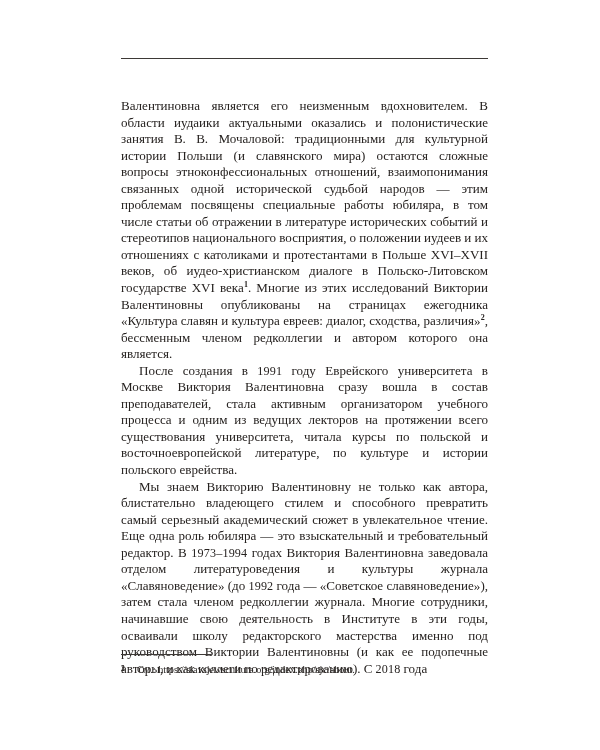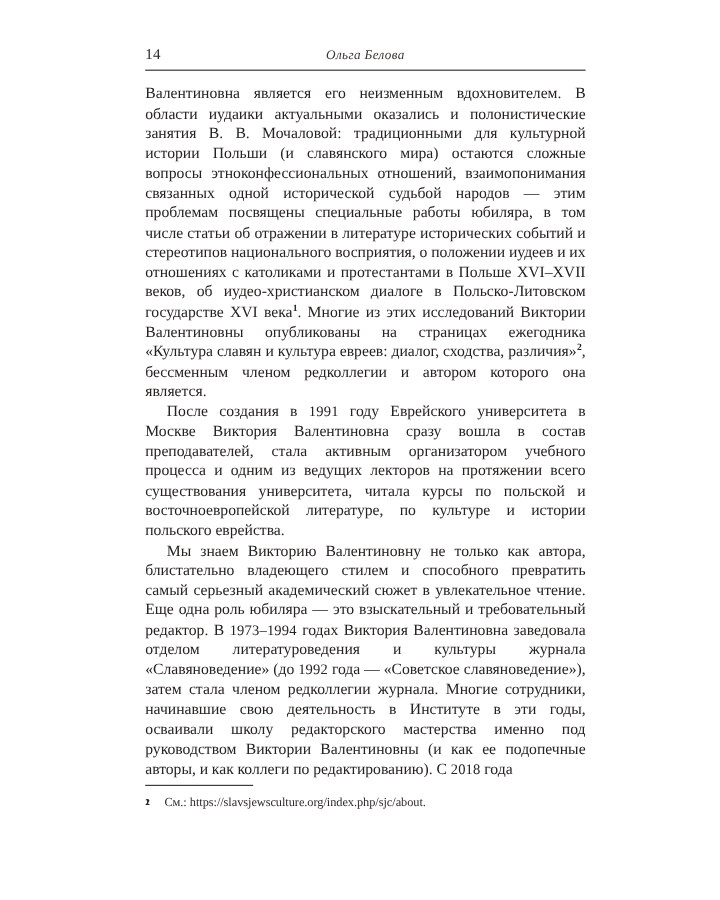--- a/index.html
+++ b/index.html
@@ -76,20 +76,21 @@
     line-height: 16.55px;
     color: #262220;
     hyphens: manual;
     word-spacing: -0.1px;
   }
   .para.indent {
     text-indent: 18px;
   }
   .para.cont {
     text-indent: 0;
+    margin-top: 28px;
   }
   sup.fnref {
     font-size: 8px;
     line-height: 0;
     vertical-align: 5px;
     font-weight: 600;
     padding-left: 0.2px;
   }
   .osf {
     
@@ -130,24 +131,20 @@
   }
   .fn-url {
     letter-spacing: -0.05px;
   }
 </style>
 </head>
 <body>
 
 <div class="page">
 
-  <div class="running-head">
-    <span class="folio">14</span>
-    <span class="head-title">Ольга Белова</span>
-  </div>
   <div class="head-rule"></div>
 
   <div class="body-block" id="body-block">
       <p class="para cont">Валентиновна является его неизменным вдохновителем. В области иудаики актуальными оказались и полонистические занятия В. В. Мочаловой: традиционными для культурной истории Польши (и славянского мира) остаются сложные вопросы этноконфессиональных отношений, взаимопонимания связанных одной исторической судьбой народов — этим проблемам посвящены специальные работы юбиляра, в том числе статьи об отражении в литературе исторических событий и стереотипов национального восприятия, о положении иудеев и их отношениях с католиками и протестантами в Польше XVI–XVII веков, об иудео-христианском диалоге в Польско-Литовском государстве XVI века<sup class="fnref">1</sup>. Многие из этих исследований Виктории Валентиновны опубликованы на страницах ежегодника «Культура славян и культура евреев: диалог, сходства, различия»<sup class="fnref">2</sup>, бессменным членом редколлегии и автором которого она является.</p>
       <p class="para indent">После создания в <span class="osf">1991</span> году Еврейского университета в Москве Виктория Валентиновна сразу вошла в состав преподавателей, стала активным организатором учебного процесса и одним из ведущих лекторов на протяжении всего существования университета, читала курсы по польской и восточноевропейской литературе, по культуре и истории польского еврейства.</p>
       <p class="para indent">Мы знаем Викторию Валентиновну не только как автора, блистательно владеющего стилем и способного превратить самый серьезный академический сюжет в увлекательное чтение. Еще одна роль юбиляра — это взыскательный и требовательный редактор. В <span class="osf">1973–1994</span> годах Виктория Валентиновна заведовала отделом литературоведения и культуры журнала «Славяноведение» (до <span class="osf">1992</span> года — «Советское славяноведение»), затем стала членом редколлегии журнала. Многие сотрудники, начинавшие свою деятельность в Институте в эти годы, осваивали школу редакторского мастерства именно под руководством Виктории Валентиновны (и как ее подопечные авторы, и как коллеги по редактированию). С <span class="osf">2018</span> года</p>
     </div>
 
   <div class="footnote-area">
     <div class="fn-rule"></div>

